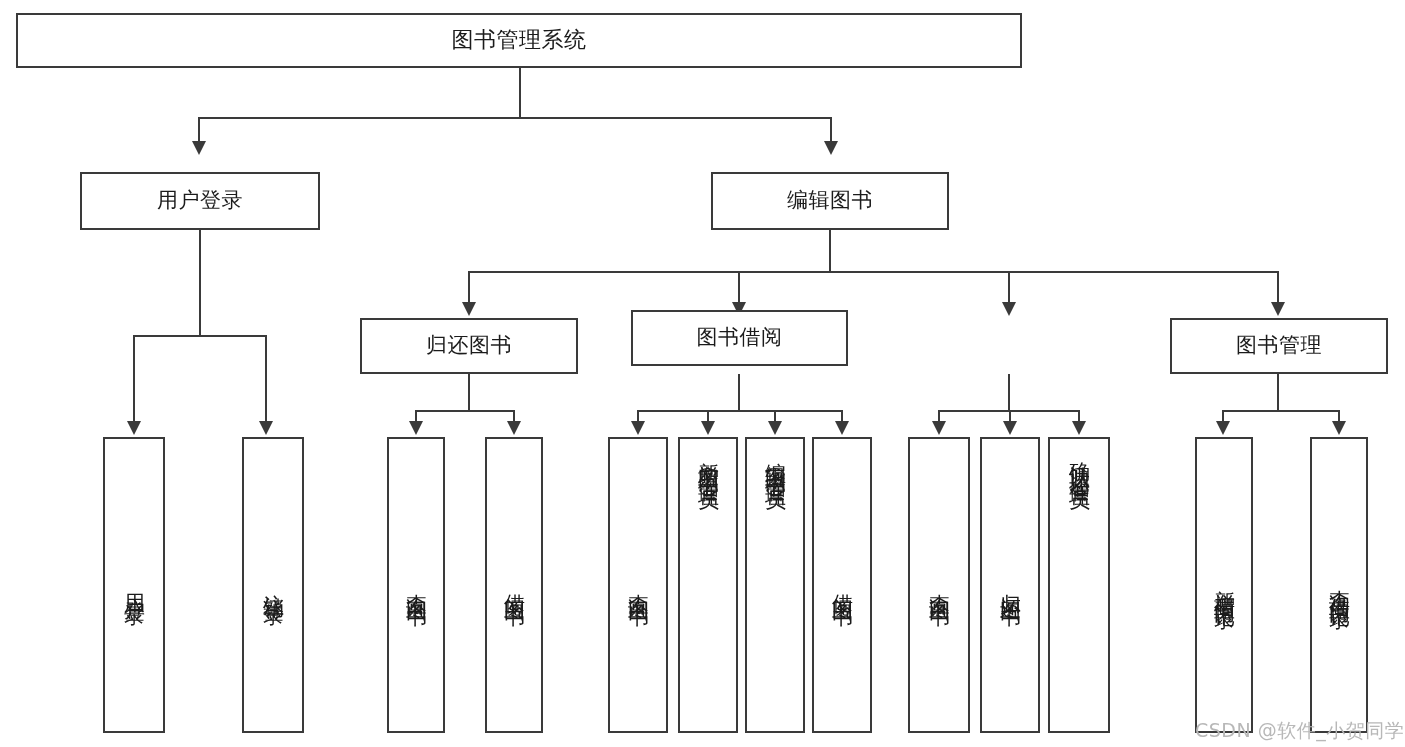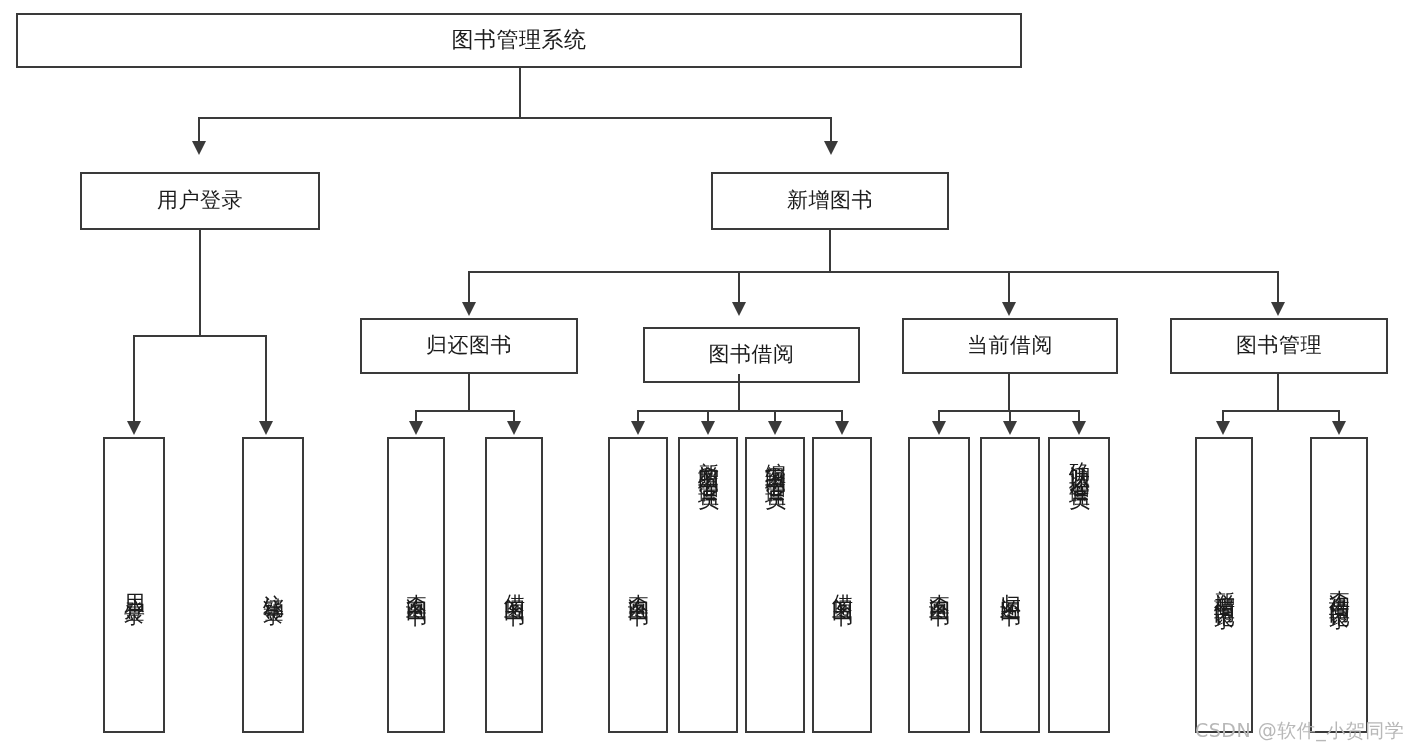--- a/index.html
+++ b/index.html
@@ -97,21 +97,21 @@
   <div class="seg h" style="left:198px; top:117px; width:634px;"></div>
   <div class="seg v" style="left:198px; top:117px; height:26px;"></div>
   <div class="seg v" style="left:830px; top:117px; height:26px;"></div>
   <div class="arrow" style="left:192px; top:141px;"></div>
   <div class="arrow" style="left:824px; top:141px;"></div>
 
   <div class="node horiz" style="left:80px; top:172px; width:240px; height:58px;">
     <span>用户登录</span>
   </div>
   <div class="node horiz" style="left:711px; top:172px; width:238px; height:58px;">
-    <span>新增图书</span>
+    <span>编辑图书</span>
   </div>
 
   <div class="seg v" style="left:199px; top:230px; height:106px;"></div>
   <div class="seg h" style="left:133px; top:335px; width:133px;"></div>
   <div class="seg v" style="left:133px; top:335px; height:88px;"></div>
   <div class="seg v" style="left:265px; top:335px; height:88px;"></div>
   <div class="arrow" style="left:127px; top:421px;"></div>
   <div class="arrow" style="left:259px; top:421px;"></div>
 
   <div class="seg v" style="left:829px; top:230px; height:42px;"></div>
@@ -121,25 +121,22 @@
   <div class="seg v" style="left:1008px; top:271px; height:33px;"></div>
   <div class="seg v" style="left:1277px; top:271px; height:33px;"></div>
   <div class="arrow" style="left:462px; top:302px;"></div>
   <div class="arrow" style="left:732px; top:302px;"></div>
   <div class="arrow" style="left:1002px; top:302px;"></div>
   <div class="arrow" style="left:1271px; top:302px;"></div>
 
   <div class="node horiz" style="left:360px; top:318px; width:218px; height:56px;">
     <span>归还图书</span>
   </div>
-  <div class="node horiz" style="left:631px; top:327px; width:217px; height:56px;margin-left:12px;">
+  <div class="node horiz" style="left:631px; top:310px; width:217px; height:56px;">
     <span>图书借阅</span>
-  </div>
-  <div class="node horiz" style="left:902px; top:318px; width:216px; height:56px;">
-    <span>当前借阅</span>
   </div>
   <div class="node horiz" style="left:1170px; top:318px; width:218px; height:56px;">
     <span>图书管理</span>
   </div>
 
   <div class="seg v" style="left:468px; top:374px; height:37px;"></div>
   <div class="seg h" style="left:415px; top:410px; width:99px;"></div>
   <div class="seg v" style="left:415px; top:410px; height:13px;"></div>
   <div class="seg v" style="left:513px; top:410px; height:13px;"></div>
   <div class="arrow" style="left:409px; top:421px;"></div>

